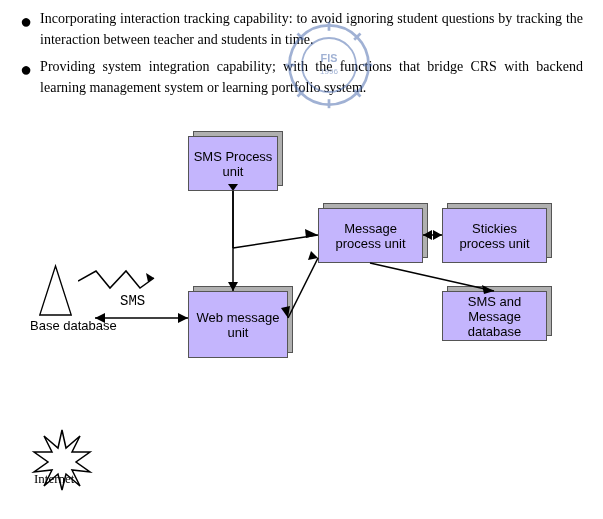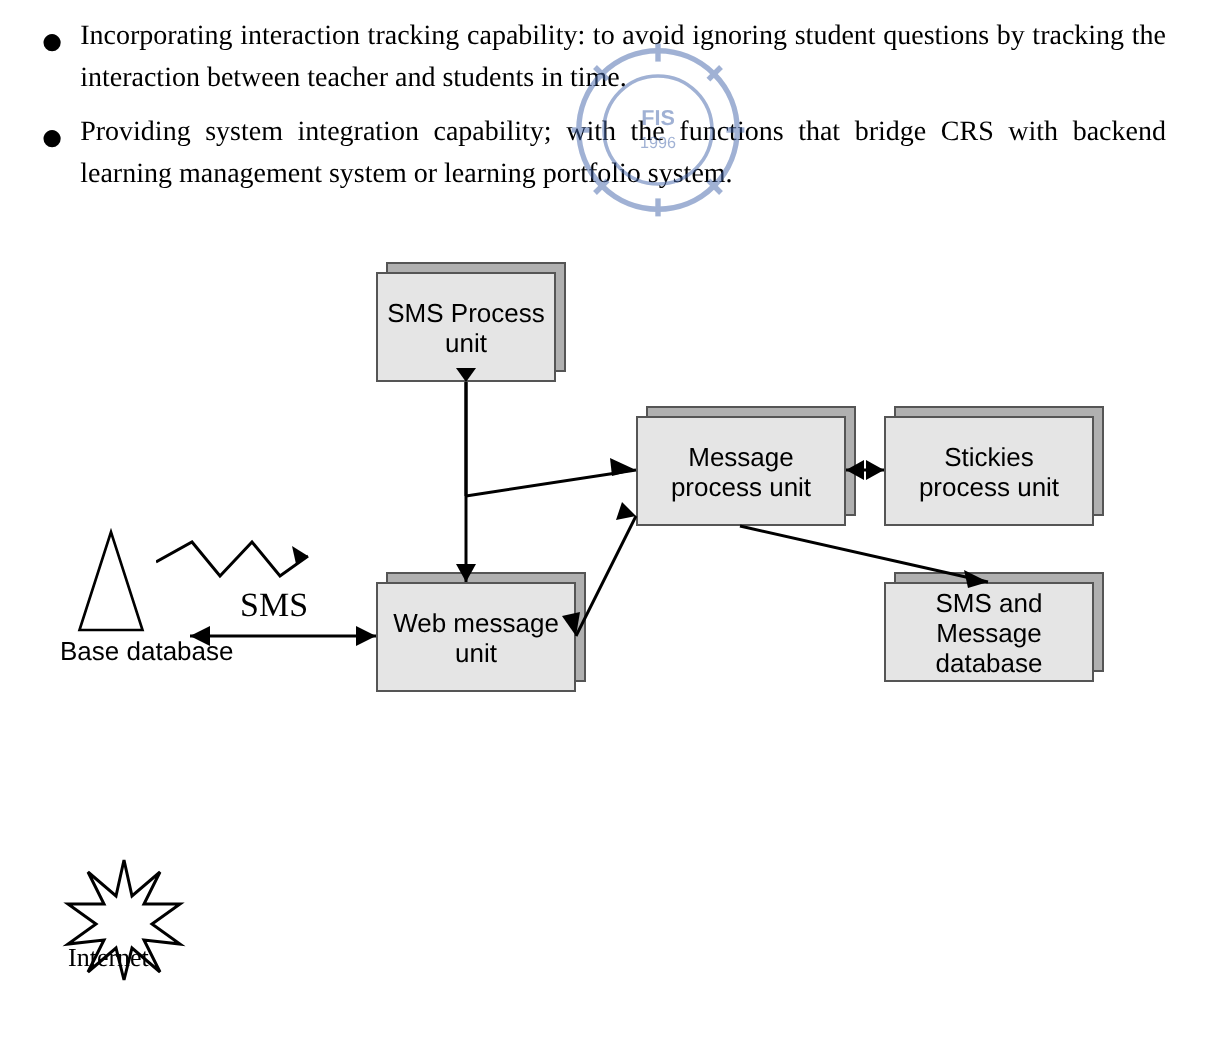--- a/index.html
+++ b/index.html
@@ -58,21 +58,21 @@
     .diagram {
       position: relative;
       width: 100%;
       height: 280px;
       margin-top: 10px;
     }
 
     
     .box-3d {
       position: absolute;
-      background: #e5e5e5;
+      background: #c4b5fd;
       border: 1px solid #555;
       display: flex;
       align-items: center;
       justify-content: center;
       text-align: center;
       font-size: 13px;
       font-family: Arial, sans-serif;
     }
 
     .box-3d::before {
@@ -110,22 +110,22 @@
     .triangle-icon svg {
       width: 35px;
       height: 55px;
     }
 
     
     .sms-label {
       position: absolute;
       left: 100px;
       top: 185px;
-      font-size: 17px;
-      font-family: Liberation Serif, serif;
+      font-size: 14px;
+      font-family: Liberation Mono, monospace;
     }
 
     .base-label {
       position: absolute;
       left: 10px;
       top: 210px;
       font-size: 13px;
       font-family: Arial, sans-serif;
     }
 
@@ -217,21 +217,21 @@
     </div>
 
     <div class="box-3d" style="left:298px; top:100px; width:105px; height:55px;">
       <span>Message<br>process unit</span>
     </div>
 
     <div class="box-3d" style="left:422px; top:100px; width:105px; height:55px;text-align:center;">
       <span>Stickies<br>process unit</span>
     </div>
 
-    <div class="box-3d" style="left:168px; top:183px; width:100px; height:55px;">
+    <div class="box-3d" style="left:168px; top:183px; width:100px; height:67px;">
       <span>Web message<br>unit</span>
     </div>
 
     <div class="box-3d" style="left:422px; top:183px; width:105px; height:50px;">
       <span>SMS and<br>Message<br>database</span>
     </div>
 
     <div class="internet-icon">
       <svg width="65" height="65" viewBox="0 0 65 65">
 

